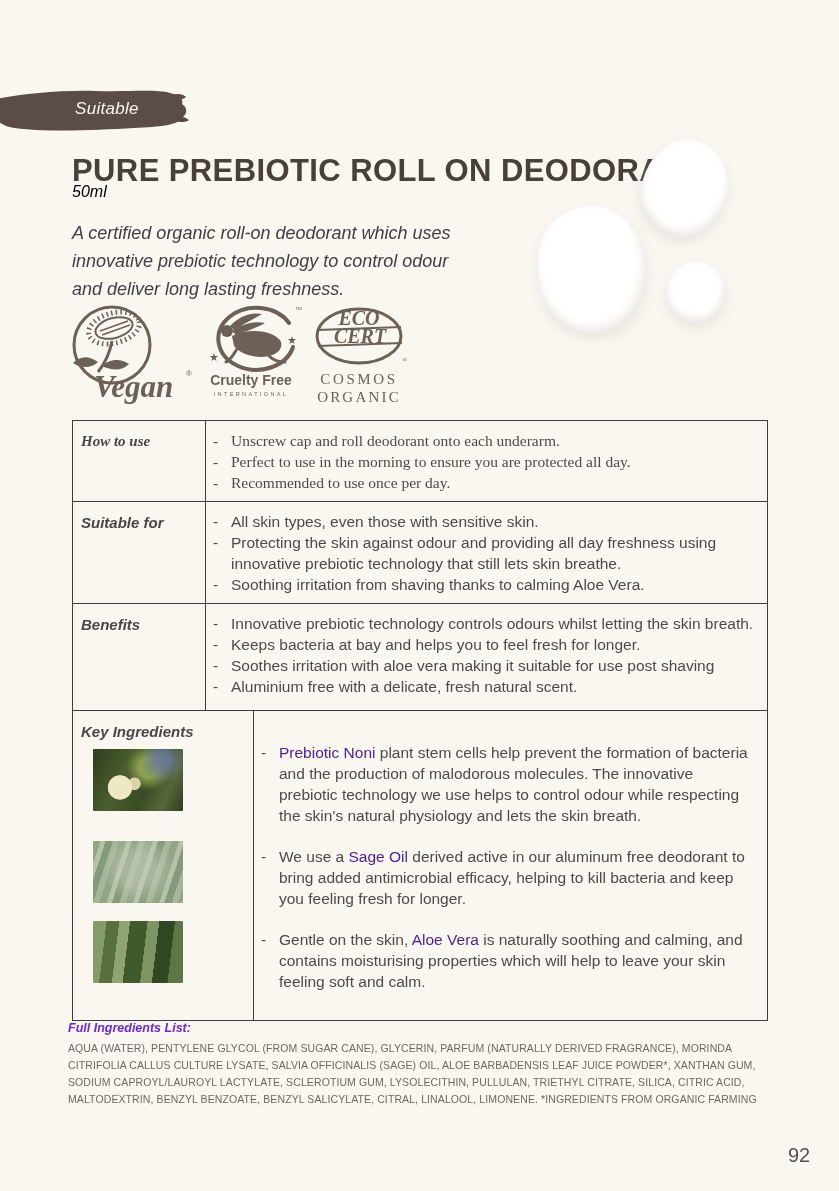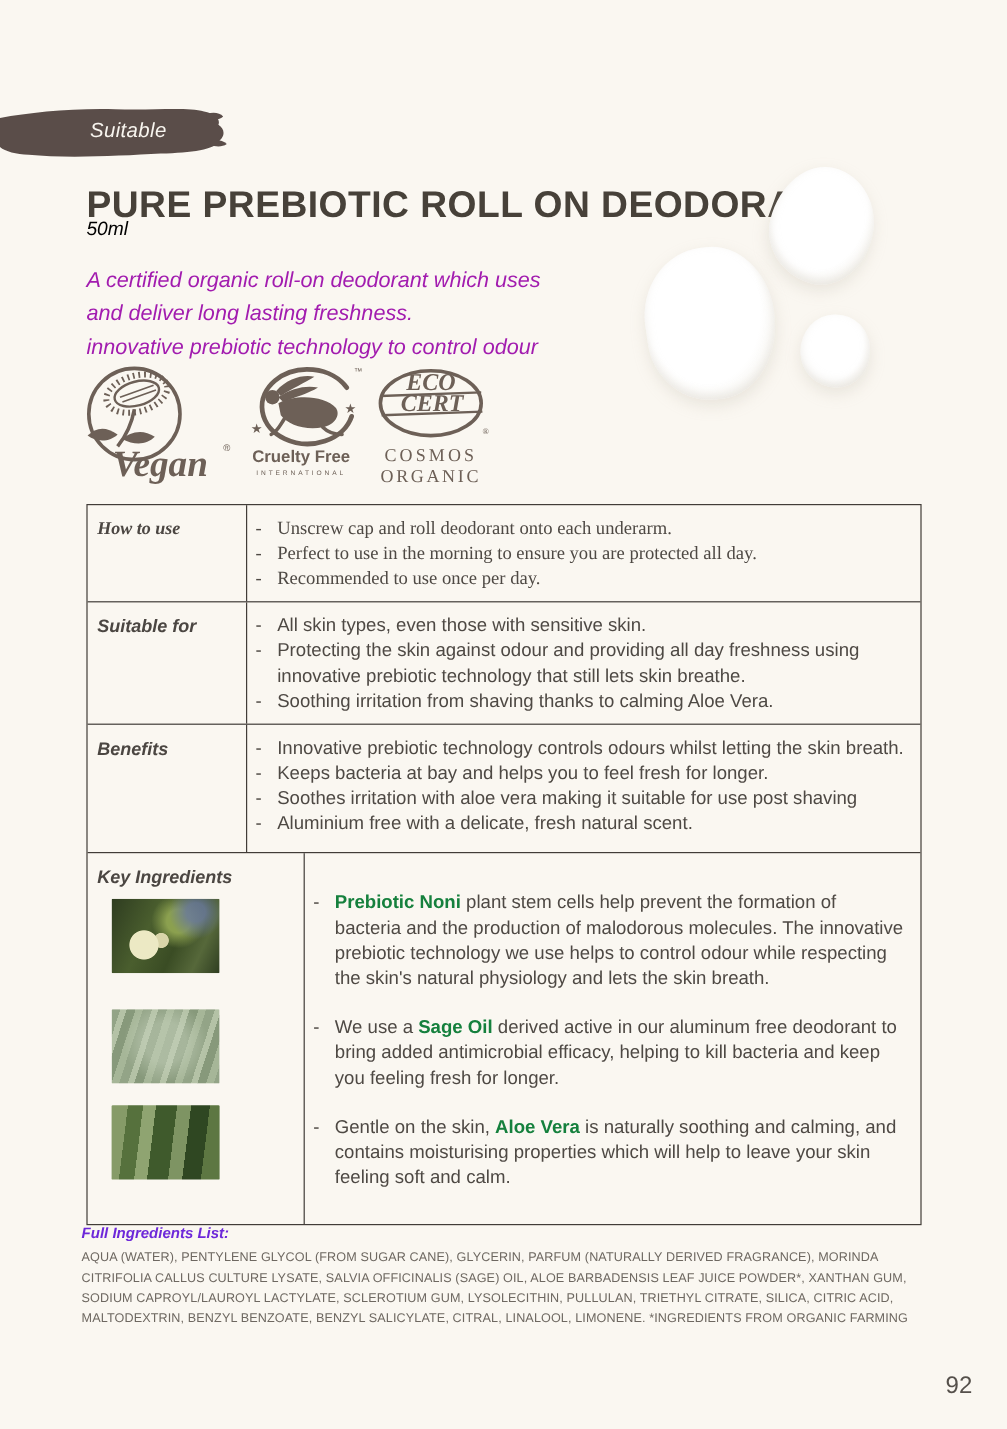--- a/index.html
+++ b/index.html
@@ -10,21 +10,21 @@
   .tag{position:absolute;left:0;top:87px;width:192px;height:48px;}
   .tag svg{position:absolute;left:0;top:0;}
   .tag-label{position:absolute;left:75px;top:12px;font-style:italic;font-size:17px;
              letter-spacing:.3px;color:#f8f5ef;}
 
   
   .title{position:absolute;left:72px;top:153px;font-size:31px;font-weight:700;
          letter-spacing:.4px;color:#474139;}
   .size{position:absolute;left:72px;top:183px;font-style:italic;font-size:16px;color:#000000;}
   .desc{position:absolute;left:72px;top:219px;font-style:italic;font-size:18px;
-        line-height:28px;color:#a21caf;}
+        line-height:28px;color:#404040;}
   .desc span{display:block;}
 
   
   .blob{position:absolute;background:radial-gradient(ellipse at 45% 38%,#ffffff 0 58%,#f6f4ef 82%,#ecebe3 100%);
         box-shadow:0 5px 12px rgba(190,184,170,.28), inset 0 -4px 8px rgba(205,200,188,.35);}
   .blob1{left:642px;top:139px;width:86px;height:98px;border-radius:48% 52% 46% 54%/55% 50% 50% 45%;transform:rotate(14deg);}
   .blob2{left:538px;top:206px;width:108px;height:127px;border-radius:52% 48% 50% 50%/48% 50% 55% 45%;transform:rotate(-8deg);}
   .blob3{left:667px;top:262px;width:58px;height:61px;border-radius:50% 50% 48% 52%/52% 48% 50% 50%;}
 
   
@@ -36,21 +36,21 @@
   .tbl{position:absolute;left:72px;top:420px;width:694px;border:1px solid #413c38;}
   .row{display:grid;grid-template-columns:132px 1fr;border-bottom:1px solid #413c38;}
   .row:last-child{border-bottom:none;gap:48px;}
   .cell-label{padding:12px 4px 8px 8px;font-style:italic;font-weight:700;font-size:15px;color:#4b4642;}
   .cell-content{border-left:1px solid #413c38;padding:9px 12px 8px 7px;}
   .r0{min-height:72px;font-family:Liberation Serif, serif;} .r1{min-height:93px;} .r2{min-height:106px;} .r3{min-height:303px;}
   .bullet{display:grid;grid-template-columns:18px 1fr;font-size:15.5px;line-height:21px;color:#4e4944;}
   .bullet .dash{text-align:left;}
   .ki-content{padding-top:31px;}
   .ki-item{margin-bottom:20px;}
-  .ki-item b{font-weight:700;color:#15803d;}
+  .ki-item b{font-weight:400;color:#4c1d95;}
   .photo{width:90px;height:62px;margin-left:12px;border-radius:1px;}
   .photo.noni{margin-top:9px;background:
       radial-gradient(circle at 78% 18%,rgba(106,122,154,.85) 0 9%,rgba(106,122,154,0) 26%),
       radial-gradient(circle at 30% 62%,#ece9c4 0 16%,rgba(236,233,196,0) 17%),
       radial-gradient(circle at 46% 56%,#d9d5a9 0 10%,rgba(217,213,169,0) 11%),
       radial-gradient(circle at 62% 30%,#8ba04f 0 14%,rgba(139,160,79,0) 32%),
       linear-gradient(115deg,#2e3c20 0%,#4a5e2e 35%,#3a4c24 60%,#56683a 80%,#2f3e21 100%);}
   .photo.sage{margin-top:30px;background:
       radial-gradient(circle at 50% 45%,rgba(198,210,188,.5) 0 30%,rgba(198,210,188,0) 62%),
       repeating-linear-gradient(108deg,#93a487 0 7px,#b4c2a6 7px 12px,#87997b 12px 19px,#a6b698 19px 25px);}
@@ -75,22 +75,22 @@
       <path fill="#5a4d49" d="M172,8 C178,6 183,7 186,10 C183,13 177,13 172,12 Z"></path>
       <path fill="#5a4d49" d="M176,30 C181,29 186,30 189,33 C185,36 179,35 175,34 Z"></path>
     </svg>
     <span class="tag-label">Suitable</span>
   </div>
 
   <div class="title">PURE PREBIOTIC ROLL ON DEODORANT</div>
   <div class="size">50ml</div>
   <div class="desc">
     <span>A certified organic roll-on deodorant which uses</span>
+    <span>innovative prebiotic technology to control odour</span>
     <span>and deliver long lasting freshness.</span>
-    <span>innovative prebiotic technology to control odour</span>
   </div>
 
   <div class="blob blob1"></div>
   <div class="blob blob2"></div>
   <div class="blob blob3"></div>
 
   <div class="logos">
 
     <div class="logo" style="left:70px;top:300px;">
       <svg width="128" height="106" viewBox="0 0 128 106">

